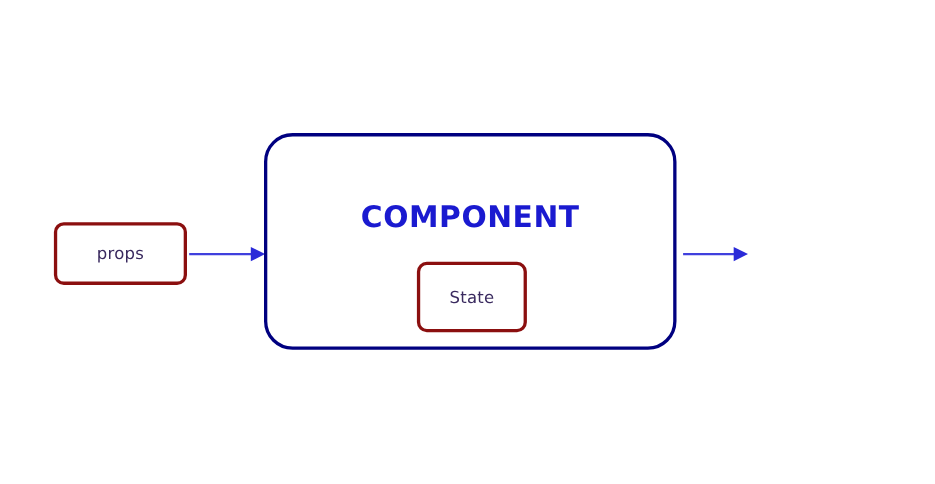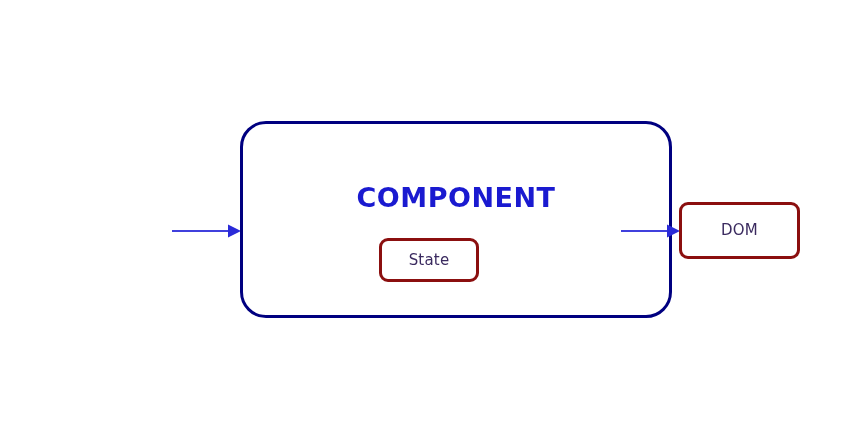--- a/index.html
+++ b/index.html
@@ -55,28 +55,28 @@
     top: 202px;
     width: 121px;
     height: 57px;
   }
 
   
   #state-box {
     left: 379px;
     top: 238px;
     width: 100px;
-    height: 44px;
+    height: 64px;
   }
 
   
   #component-box {
     left: 240px;
     top: 121px;
-    width: 432px;
+    width: 375px;
     height: 197px;
     border: 3px solid #000080;
     border-radius: 26px;
     display: block;
   }
 
   #component-title {
     position: absolute;
     left: 0;
     right: 0;
@@ -115,20 +115,23 @@
     font-size: 15.5px;
     line-height: 20px;
     white-space: pre-line;
   }
 </style>
 </head>
 <body>
 
 <div id="canvas">
 
+  <div class="node box-red" id="props-box">
+    <span class="node-label">props</span>
+  </div>
 
   <div class="arrow" id="arrow-props-to-component">
     <svg width="72" height="20" viewBox="0 0 72 20" xmlns="http://www.w3.org/2000/svg">
       <line x1="2" y1="10" x2="60" y2="10" stroke="#4040dd" stroke-width="2"></line>
       <polygon points="58,3.5 71,10 58,16.5" fill="#2a2ad8"></polygon>
     </svg>
   </div>
 
   <div class="node" id="component-box">
 
@@ -140,18 +143,15 @@
     <span class="node-label">State</span>
   </div>
 
   <div class="arrow" id="arrow-component-to-dom">
     <svg width="62" height="20" viewBox="0 0 62 20" xmlns="http://www.w3.org/2000/svg">
       <line x1="2" y1="10" x2="50" y2="10" stroke="#4040dd" stroke-width="2"></line>
       <polygon points="48,3.5 61,10 48,16.5" fill="#2a2ad8"></polygon>
     </svg>
   </div>
 
-  <div class="node box-red" id="dom-box">
-    <span class="node-label">DOM</span>
-  </div>
 
 
 </div>
 
 </body></html>

